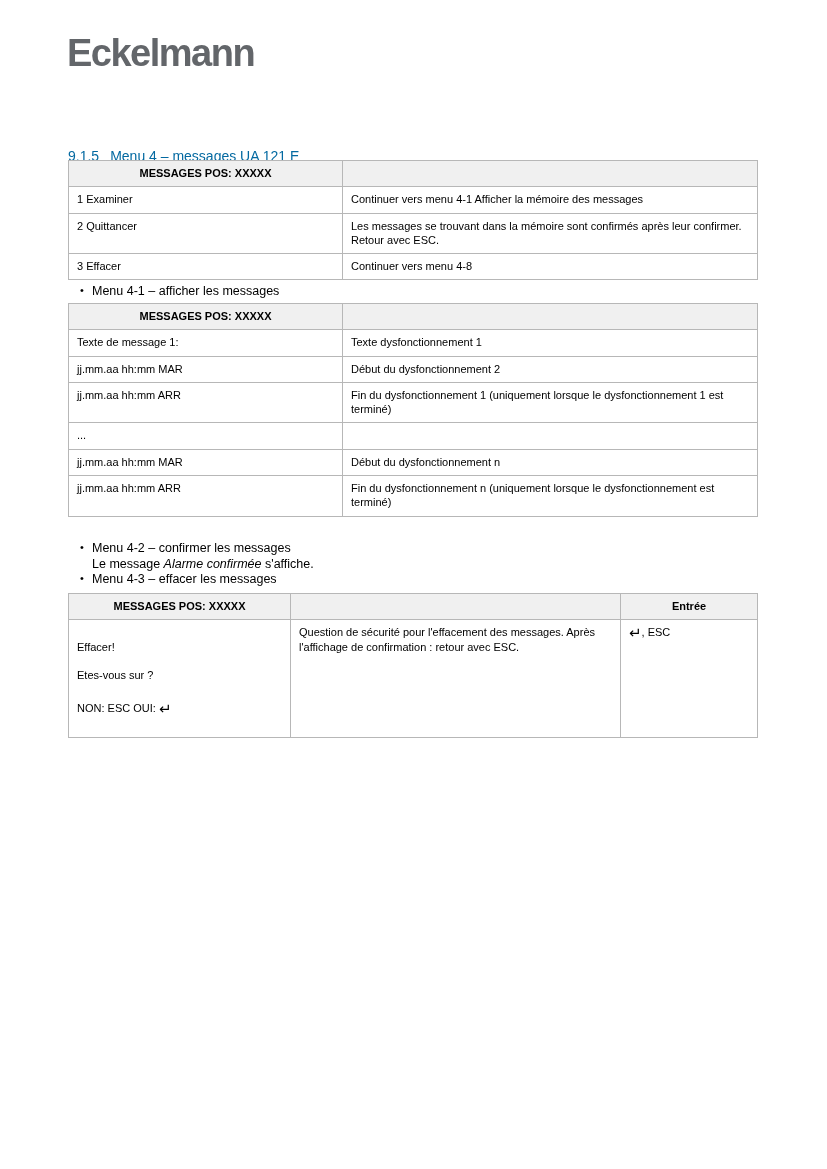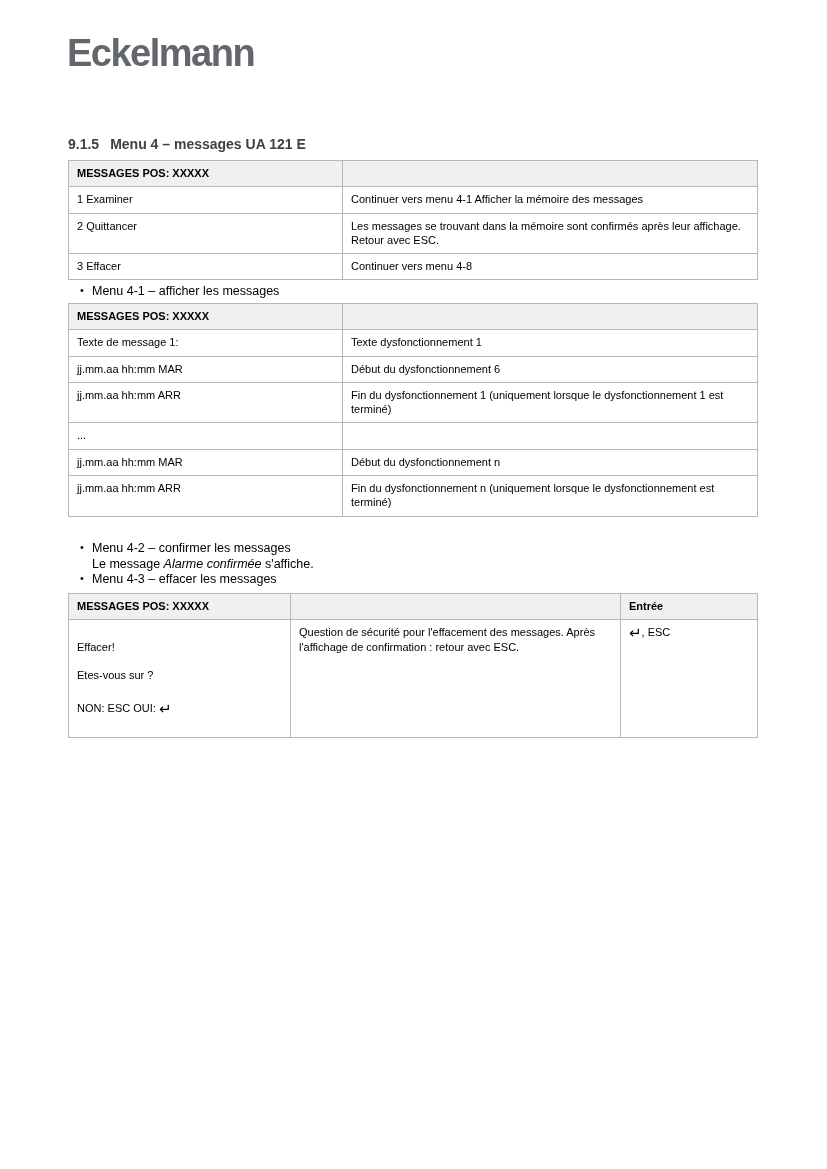--- a/index.html
+++ b/index.html
@@ -19,24 +19,24 @@
     top: 33px;
     font-size: 38px;
     font-weight: bold;
     color: #63666a;
     letter-spacing: -1.5px;
     line-height: 1.1;
   }
   .section-heading {
     position: absolute;
     left: 68px;
-    top: 136px;
+    top: 148px;
     font-size: 14px;
-    font-weight: bold;
-    color: #404040;
+    font-weight: normal;
+    color: #0369a1;
   }
   .section-heading .sec-num { margin-right: 11px; }
   table.doc-table {
     position: absolute;
     left: 68px;
     width: 689px;
     border-collapse: collapse;
     table-layout: fixed;
     font-size: 11px;
     line-height: 1.3;
@@ -46,20 +46,21 @@
     padding: 5px 8px 6px 8px;
     vertical-align: top;
     text-align: left;
     white-space: pre-line;
     font-weight: normal;
   }
   table.doc-table tr.head th {
     background: #f0f0f0;
     font-weight: bold;
     height: 26px;
+    text-align: center;
   }
   .t1 { top: 160px; }
   .t2 { top: 303px; }
   .t3 { top: 593px; }
   .bullets { position: absolute; left: 68px; width: 689px; font-size: 12.5px; line-height: 1.24; }
   .b1 { top: 284px; }
   .b2 { top: 541px; }
   .bullet-row { display: flex; }
   .bullet-marker { width: 12px; margin-left: 12px; flex: 0 0 12px; font-size: 11px; }
   .bullet-cont { margin-left: 24px; }
@@ -103,21 +104,21 @@
         <tr class="head">
       <th>MESSAGES POS: XXXXX</th>
       <th></th>
     </tr>
     <tr>
       <td>1 Examiner</td>
       <td>Continuer vers menu 4-1 Afficher la mémoire des messages</td>
     </tr>
     <tr>
       <td>2 Quittancer</td>
-      <td>Les messages se trouvant dans la mémoire sont confirmés après leur affichage.
+      <td>Les messages se trouvant dans la mémoire sont confirmés après leur confirmer.
 Retour avec ESC.</td>
     </tr>
     <tr>
       <td>3 Effacer</td>
       <td>Continuer vers menu 4-8</td>
     </tr>
   </tbody>
     </table>
 
   <div class="bullets b1">
@@ -136,21 +137,21 @@
         <tr class="head">
       <th>MESSAGES POS: XXXXX</th>
       <th></th>
     </tr>
     <tr>
       <td>Texte de message 1:</td>
       <td>Texte dysfonctionnement 1</td>
     </tr>
     <tr>
       <td>jj.mm.aa hh:mm MAR</td>
-      <td>Début du dysfonctionnement 6</td>
+      <td>Début du dysfonctionnement 2</td>
     </tr>
     <tr>
       <td>jj.mm.aa hh:mm ARR</td>
       <td>Fin du dysfonctionnement 1 (uniquement lorsque le dysfonctionnement 1 est terminé)</td>
     </tr>
     <tr>
       <td>...</td>
       <td></td>
     </tr>
     <tr>

